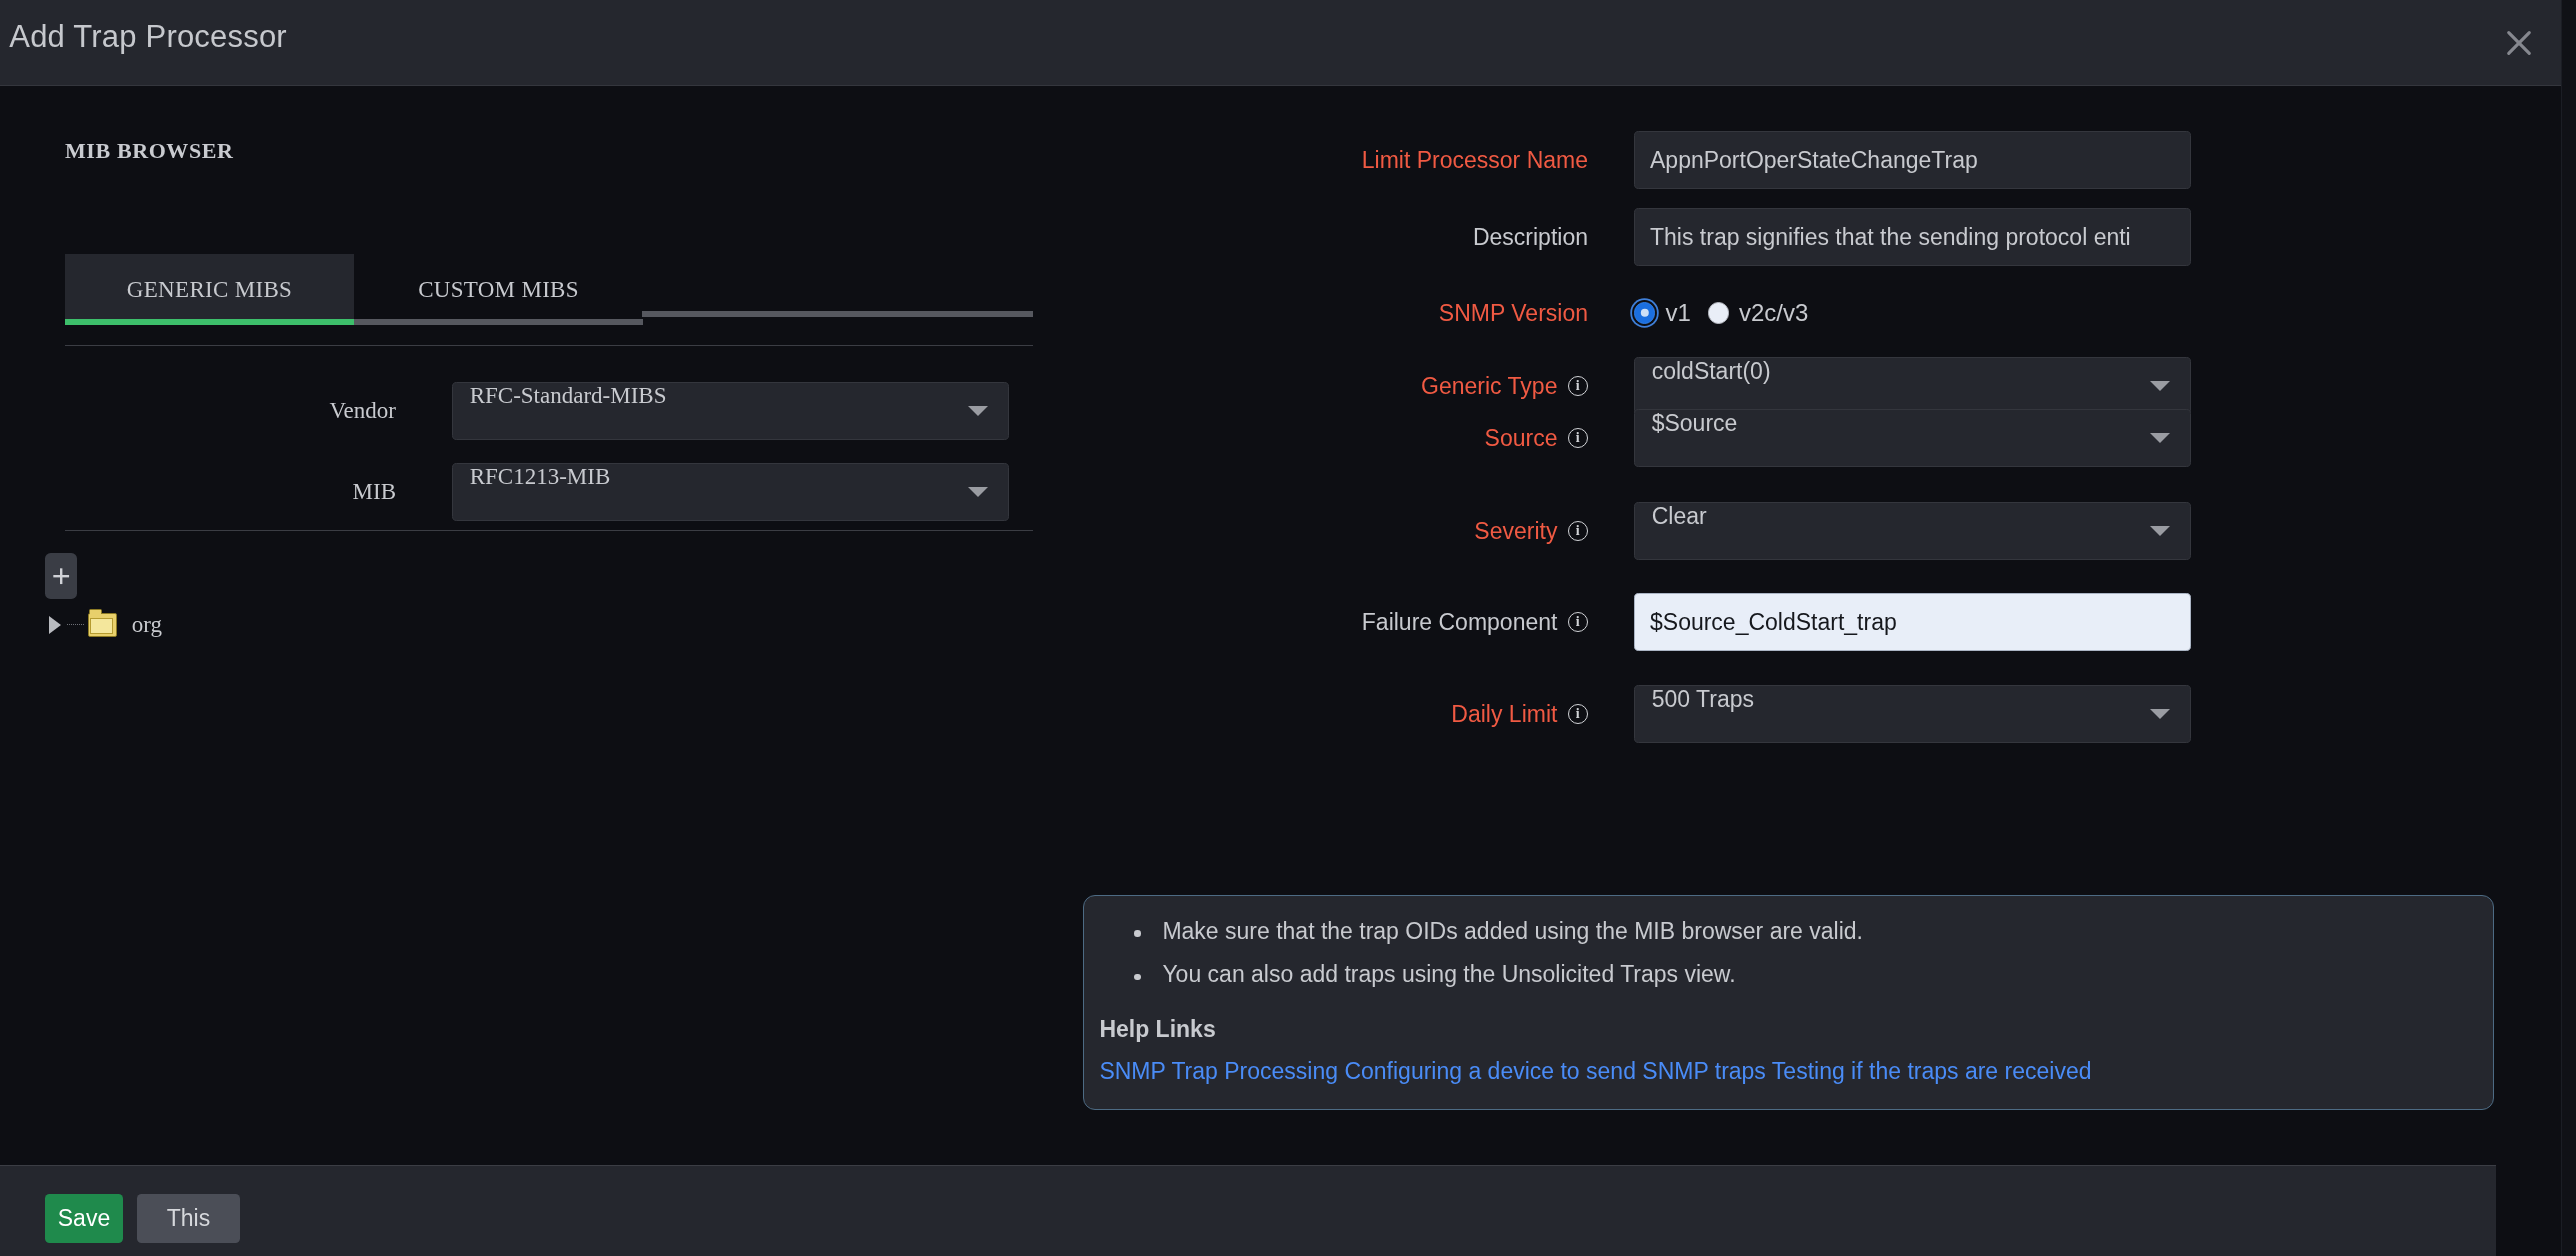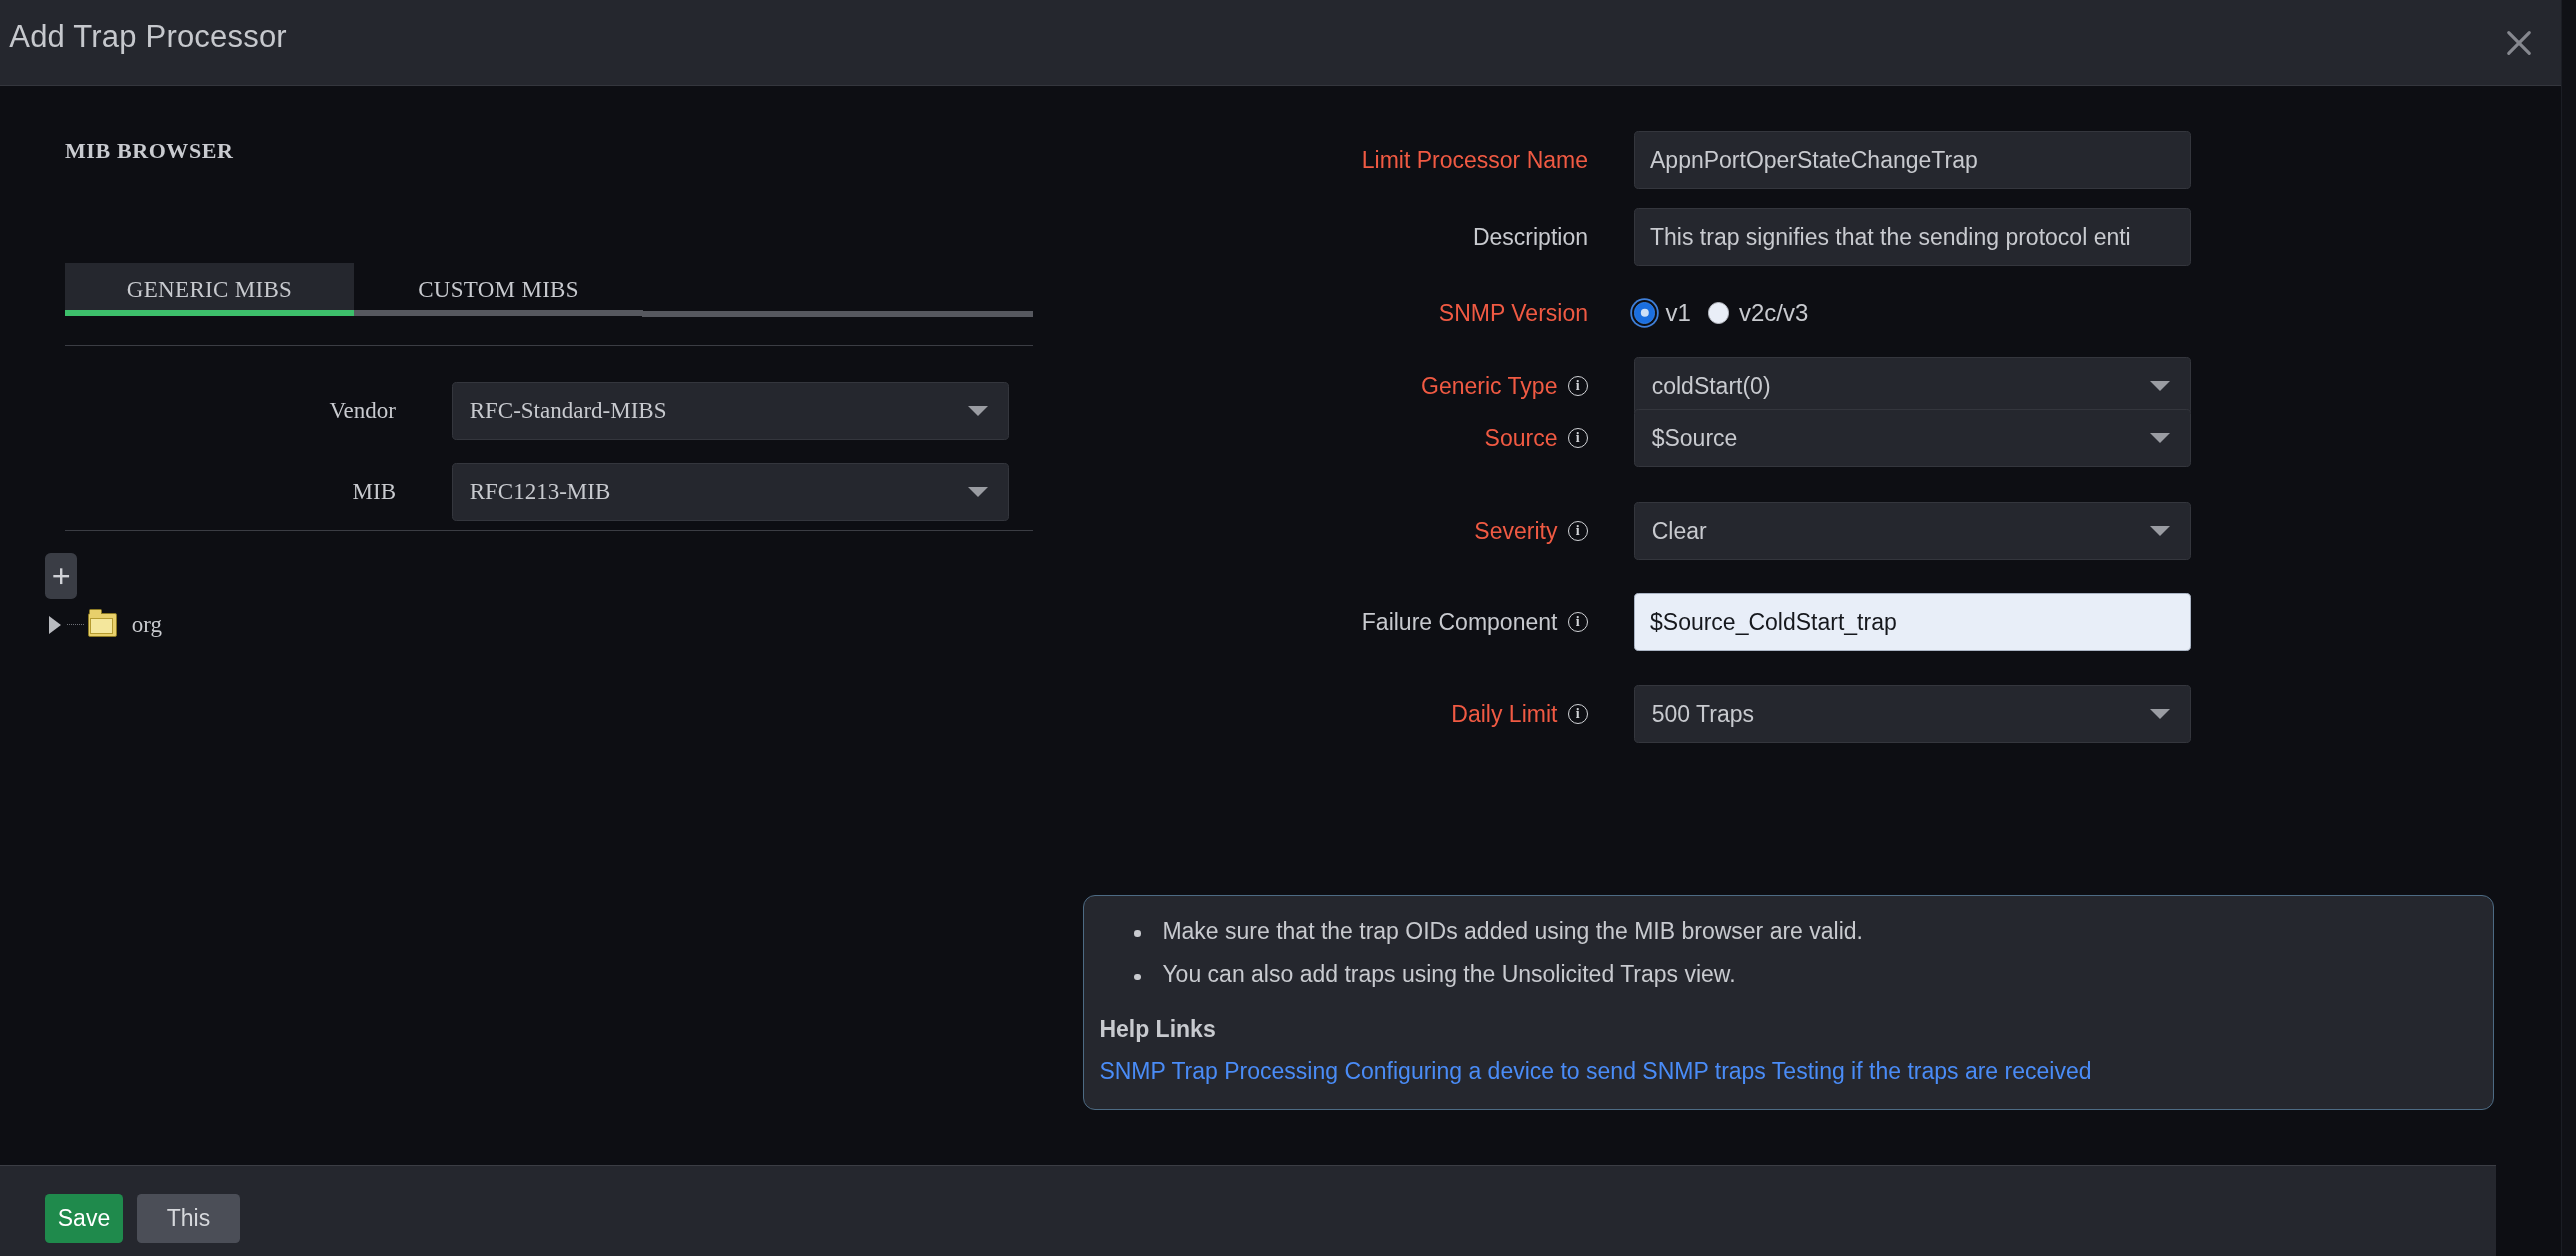--- a/index.html
+++ b/index.html
@@ -76,29 +76,28 @@
     letter-spacing: 0.6px;
   }
   .tabs {
     position: absolute;
     left: 65px; top: 168px;
     width: 968px; height: 63px;
   }
   .tab {
     position: absolute;
     top: 0;
-    height: 53px;
+    height: 71px;
     display: flex;
     align-items: center;
     justify-content: center;
     font-size: 23px;
     color: #c8cacf;
     cursor: pointer;
     letter-spacing: 0.3px;
-    margin-top: 9px;
   }
   .tab-generic { left: 0; width: 289px; background: #25272e; }
   .tab-custom  { left: 289px; width: 289px; background: transparent; }
   .tab-underline {
     position: absolute;
     bottom: 0; left: 0;
     height: 5.6px; width: 100%;
   }
   .tab-generic .tab-underline { background: #3dbf6b; }
   .tab-custom  .tab-underline { background: #56585f; }
@@ -130,21 +129,21 @@
     position: absolute;
     left: 387px; top: 0;
     width: 557px; height: 58px;
   }
 
   .select-box {
     width: 100%; height: 100%;
     background: #25272e;
     border: 0.9px solid #34363d;
     border-radius: 4.6px;
-    display: flex; align-items: center;
+    display: flex; 
     padding: 0 16.7px;
     font-size: 23px;
     color: #c8cacf;
     position: relative;
     cursor: pointer;
     overflow: hidden;
     white-space: nowrap;
   }
   .select-box .caret {
     position: absolute;

